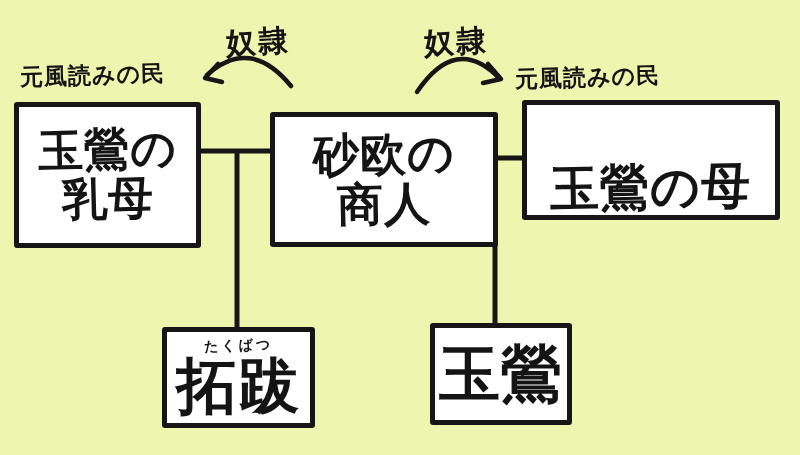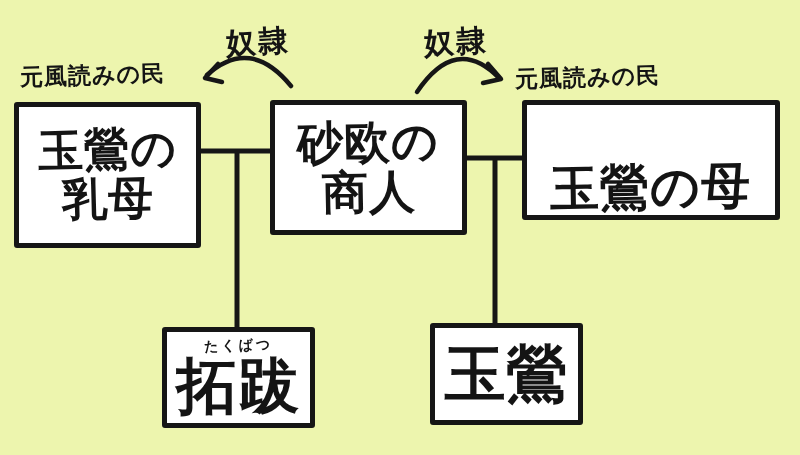--- a/index.html
+++ b/index.html
@@ -36,26 +36,26 @@
     text-align: center;
   }
   .box .big {
     font-weight: bold;
     line-height: 1.08;
     letter-spacing: 1px;
     white-space: nowrap;
   }
   .box-nurse    { left: 14px;  top: 102px; width: 187px; height: 146px; }
   .box-nurse .big    { font-size: 45px; transform: rotate(-1.5deg); }
-  .box-merchant { left: 270px; top: 100px; width: 197px; height: 135px; }
+  .box-merchant { left: 270px; top: 112px; width: 228px; height: 135px; }
   .box-merchant .big { font-size: 46px; transform: rotate(-1deg); }
   .box-mother   { left: 522px; top: 100px; width: 258px; height: 120px; justify-content: flex-end; }
   .box-mother .big   { font-size: 49px; transform: rotate(-1deg); }
   .box-takubatsu{ left: 162px; top: 327px; width: 153px; height: 101px; }
-  .box-gyokuou  { left: 430px; top: 323px; width: 153px; height: 102px; }
+  .box-gyokuou  { left: 430px; top: 323px; width: 142px; height: 102px; }
   .box-takubatsu .big, .box-gyokuou .big { font-size: 61px; }
   .furigana {
     font-size: 14px;
     font-weight: bold;
     letter-spacing: 3px;
     margin-bottom: -2px;
     transform: rotate(-2deg);
     white-space: nowrap;
   }
   .note {

